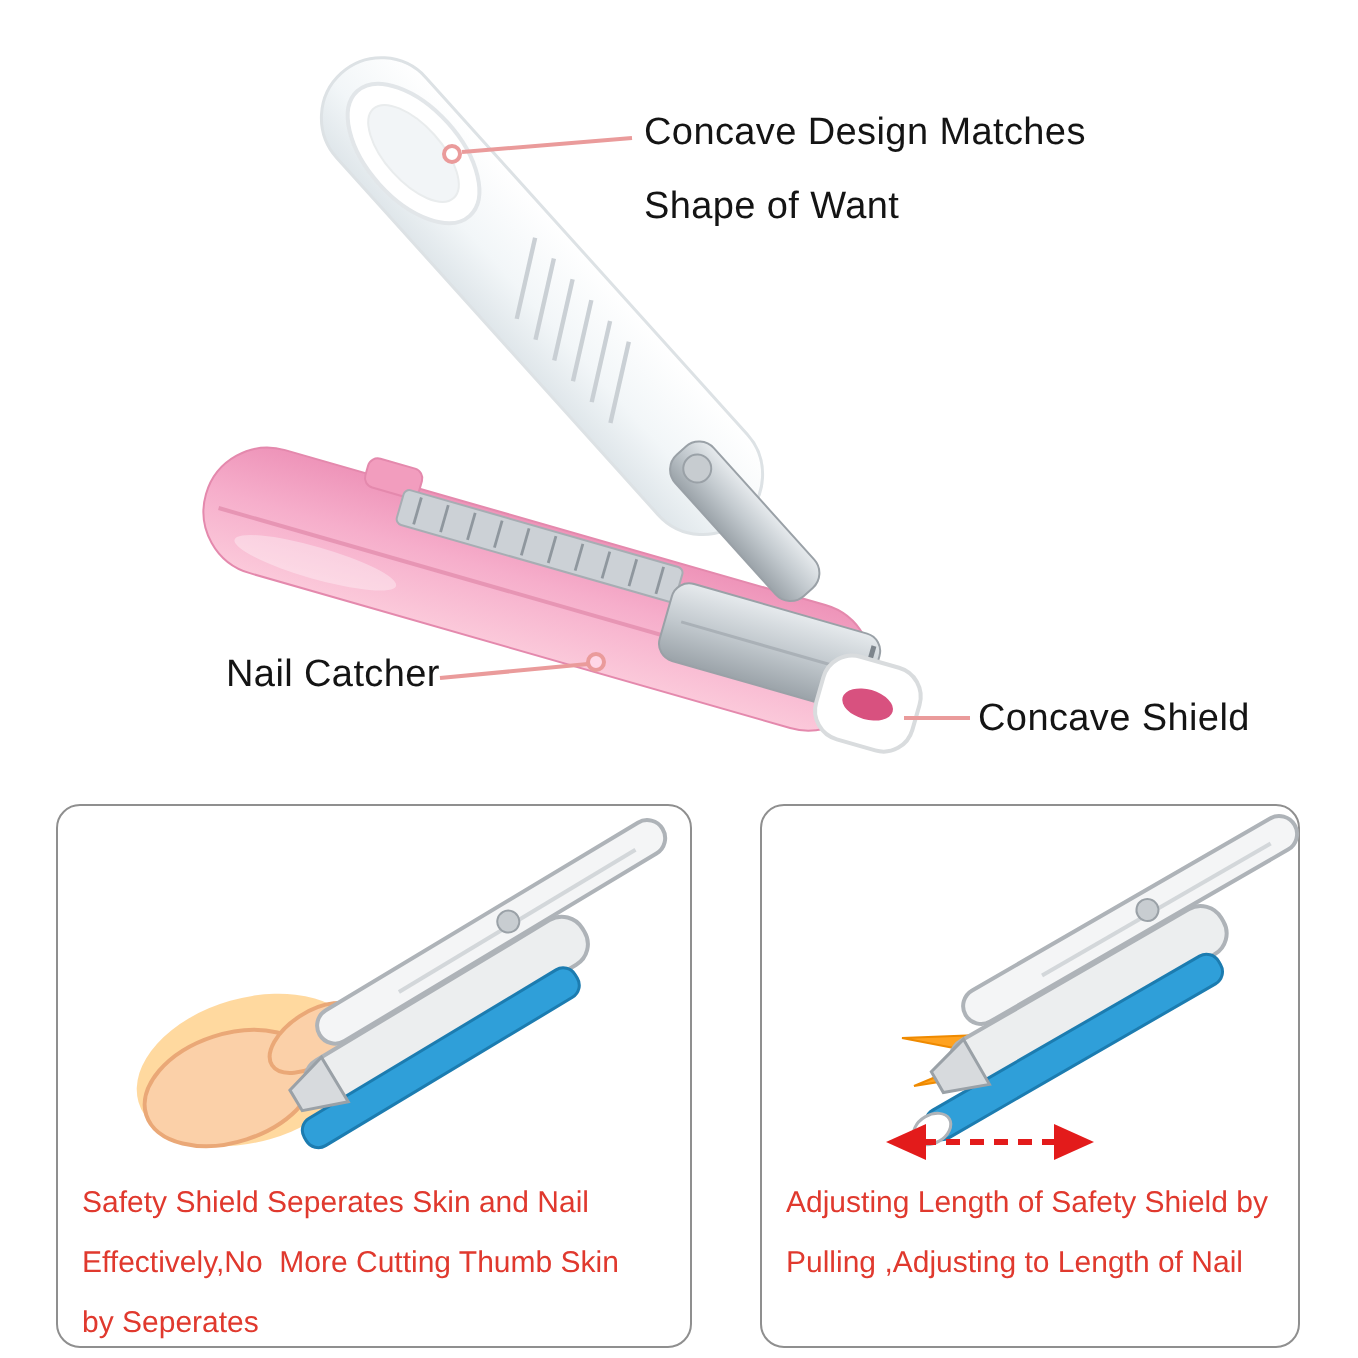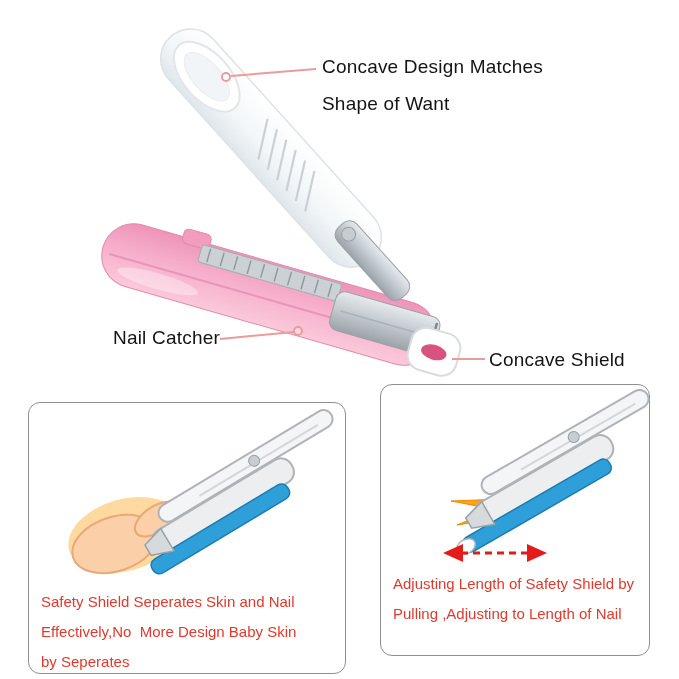--- a/index.html
+++ b/index.html
@@ -119,26 +119,26 @@
         <rect x="-5" y="-9" width="200" height="18" rx="9" fill="#f4f5f6" stroke="#aeb3b8" stroke-width="2"></rect>
         <line x1="12" y1="-2" x2="150" y2="-2" stroke="#d3d7da" stroke-width="2"></line>
         <rect x="55" y="-36" width="160" height="26" rx="12" fill="#eceeef" stroke="#aeb3b8" stroke-width="2"></rect>
         <rect x="70" y="-49" width="158" height="16" rx="7" fill="#2f9fd9" stroke="#1c7cb0" stroke-width="1.5"></rect>
         <circle cx="85" cy="0" r="5.5" fill="#c8cdd1" stroke="#9aa1a7"></circle>
         <path d="M200 -36 L222 -28 L222 -16 L200 -10 Z" fill="#d7dadd" stroke="#9aa1a7" stroke-width="1.5"></path>
       </g>
     </svg>
     <div class="panel-text">
       <div class="panel-line">Safety Shield Seperates Skin and Nail</div>
-      <div class="panel-line">Effectively,No  More Design Baby Skin</div>
+      <div class="panel-line">Effectively,No  More Cutting Thumb Skin</div>
       <div class="panel-line">by Seperates</div>
     </div>
   </div>
 
-  <div class="panel" style="left:380px;top:384px;width:270px;height:272px;">
+  <div class="panel" style="left:380px;top:402px;width:270px;height:272px;">
     <svg class="panel-illu" width="279" height="185" viewBox="0 0 279 185">
 
       <g fill="#ffa21f" stroke="#ef8a00" stroke-width="1">
         <path d="M122 114 L70 116 L122 126 Z"></path>
         <path d="M124 120 L76 140 L126 132 Z"></path>
         <path d="M128 126 L94 158 L132 136 Z"></path>
       </g>
 
       <g transform="translate(262,12) rotate(150)">
         <rect x="-5" y="-9" width="190" height="18" rx="9" fill="#f4f5f6" stroke="#aeb3b8" stroke-width="2"></rect>

